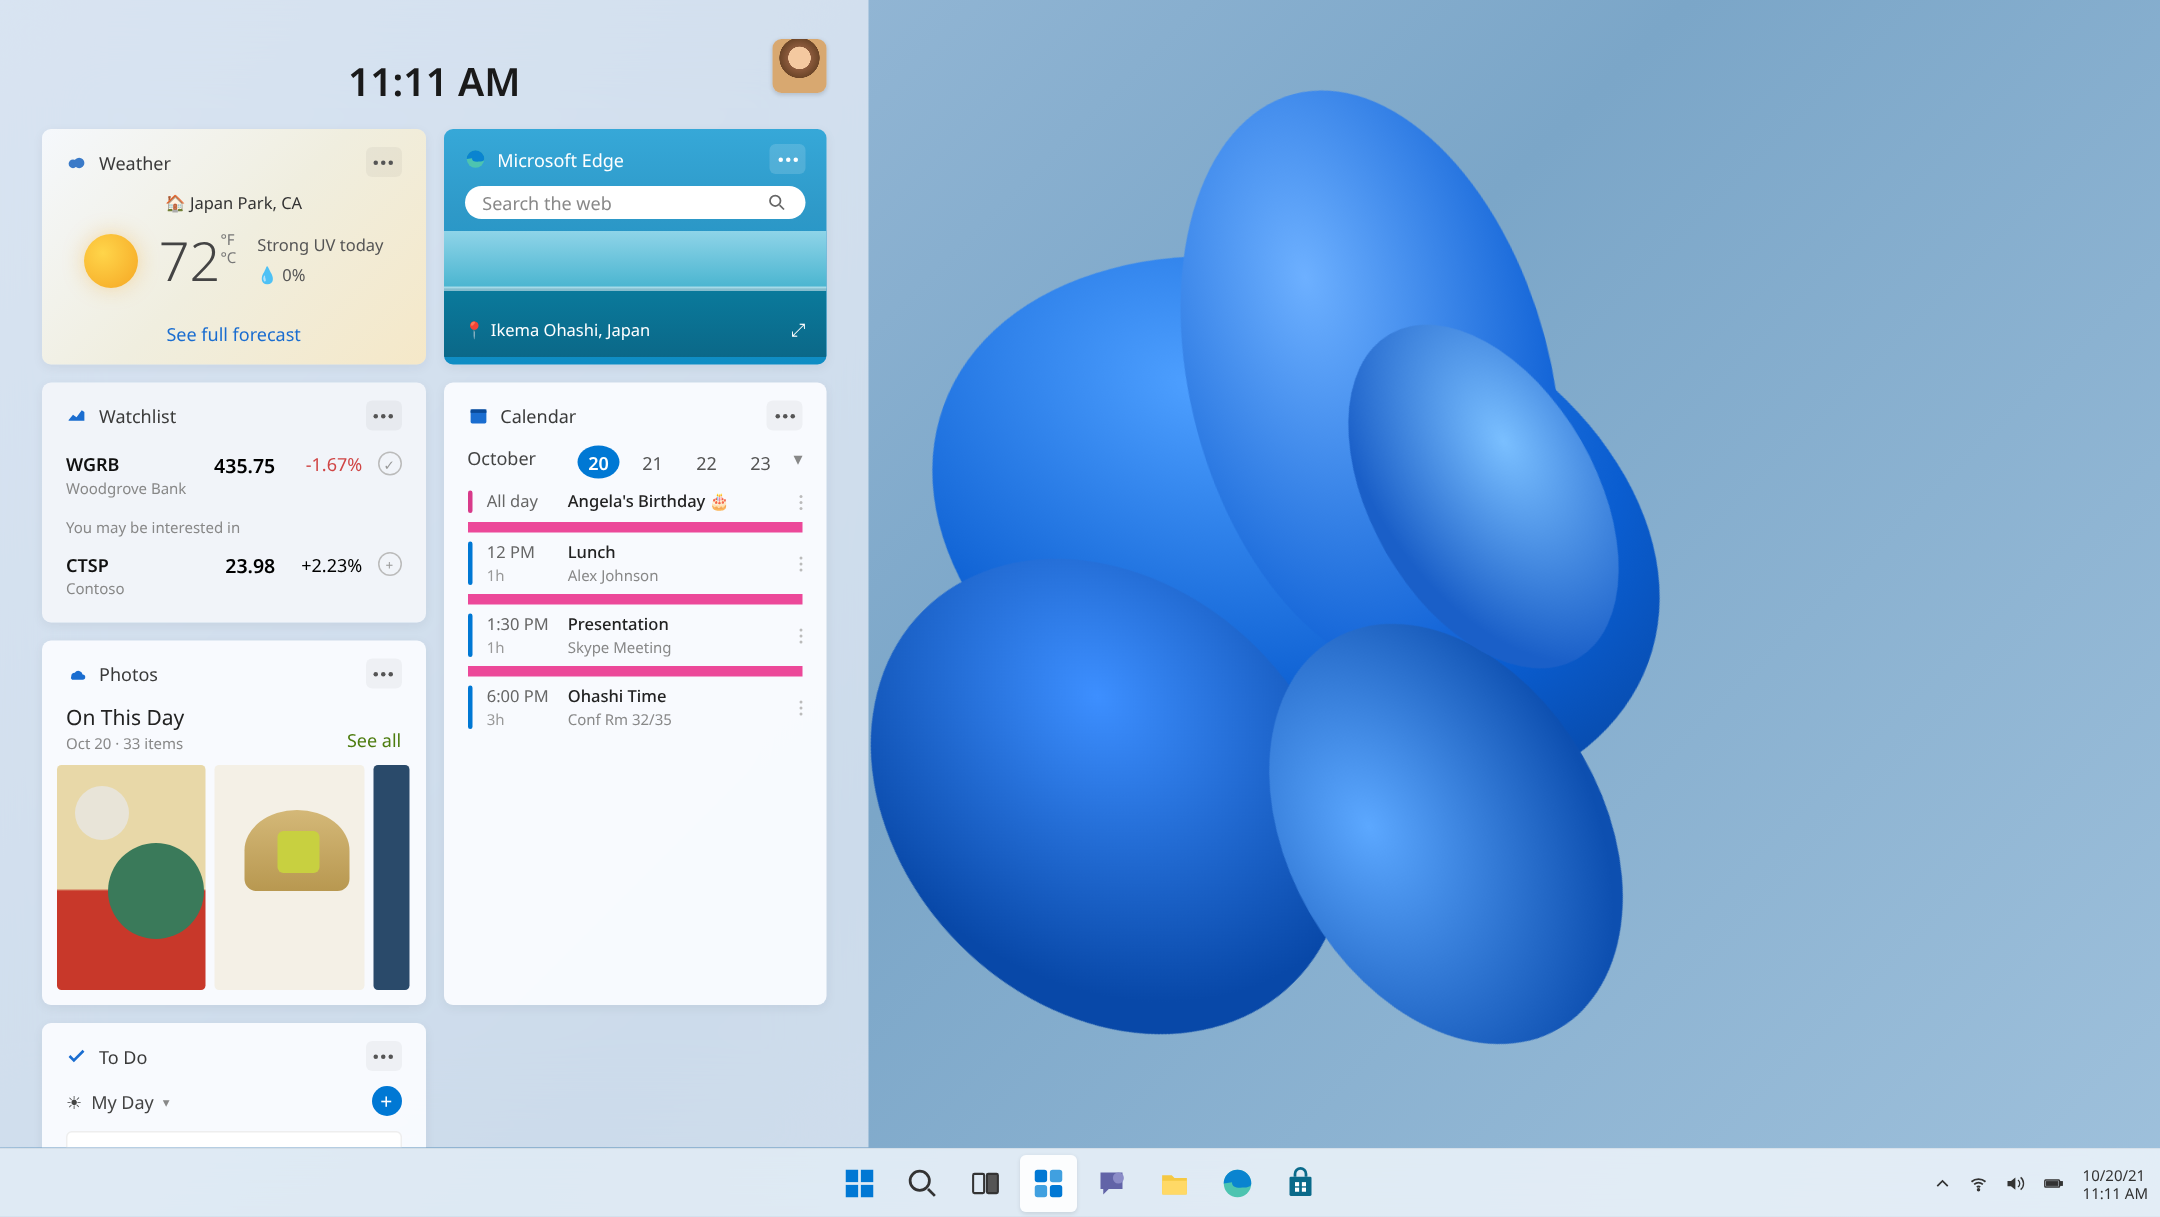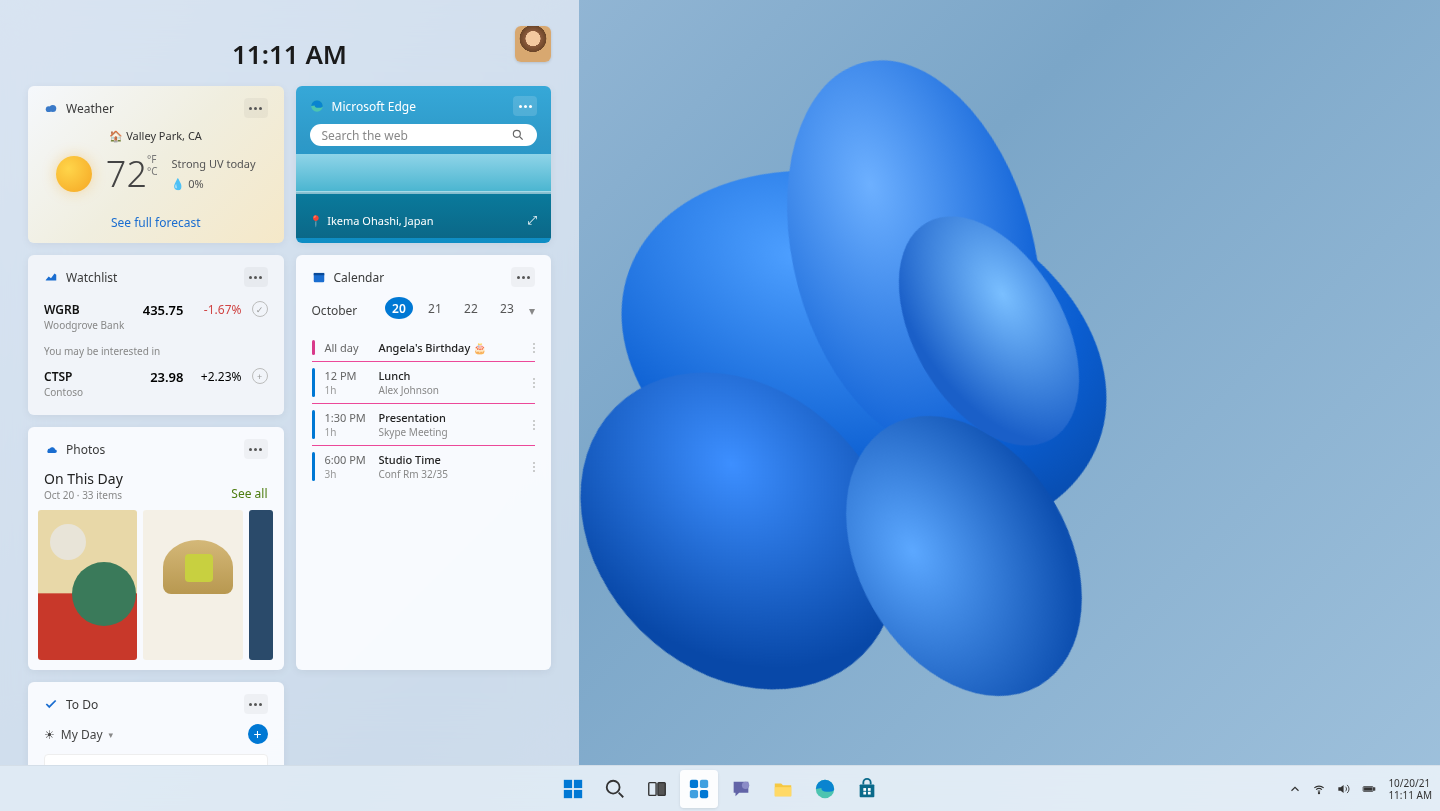--- a/index.html
+++ b/index.html
@@ -53,26 +53,26 @@
 .stock .sym{font-size:12px;color:#111;font-weight:600}
 .stock .sub{font-size:10px;color:#888}
 .stock .col1{flex:1}
 .stock .price{font-size:13px;font-weight:600;width:48px;text-align:right}
 .stock .delta{font-size:12px;width:48px;text-align:right}
 .delta.neg{color:#d04545}.delta.pos{color:#000000}
 .stock .pin{width:16px;height:16px;border-radius:50%;border:1px solid #bbb;display:flex;align-items:center;justify-content:center;font-size:9px;color:#999}
 .suggest{font-size:10px;color:#888;margin:8px 0 6px}
 
 
-.cal-days{display:flex;align-items:flex-end;gap:8px;font-size:12px;color:#555;margin-bottom:15px}
+.cal-days{display:flex;align-items:flex-start;gap:8px;font-size:12px;color:#555;margin-bottom:2px}
 .cal-days .month{flex:1;font-size:12px;color:#444}
 .cal-days .d{width:28px;height:22px;border-radius:50%;display:flex;align-items:center;justify-content:center;cursor:pointer}
 .cal-days .d.active{background:#0078d4;color:#fff;font-weight:600}
 .cal-days .chev{color:#888;cursor:pointer}
-.event{display:flex;gap:10px;padding:6px 0;font-size:11px;border-top:1px solid #ec4899}
+.event{display:flex;gap:10px;padding:6px 0;font-size:11px;border-top:7px solid #ec4899}
 .event:first-of-type{border-top:none}
 .event .bar{width:3px;border-radius:2px;align-self:stretch}
 .event .time{width:44px;color:#666}
 .event .time .dur{color:#999;font-size:10px}
 .event .info .title{font-weight:500;color:#222}
 .event .info .meta{color:#888;font-size:10px}
 .event .dots{margin-left:auto;display:flex;flex-direction:column;gap:2px;justify-content:center}
 .event .dots span{width:2px;height:2px;background:#bbb;border-radius:50%}
 
 
@@ -131,21 +131,21 @@
             <circle cx="8" cy="14" r="5"></circle>
             <circle cx="15" cy="13" r="6"></circle>
           </svg>
         <span class="title">Weather</span>
         <div class="more-btn">
             <span></span>
             <span></span>
             <span></span>
           </div>
       </div>
-      <div class="weather-loc">🏠 <span>Valley Park, CA</span></div>
+      <div class="weather-loc">🏠 <span>Japan Park, CA</span></div>
       <div class="weather-main">
         <div class="sun"></div>
         <div><span class="temp">72</span><span class="temp-unit">
               <span>°F</span>
               <span>°C</span>
             </span></div>
         <div class="weather-side">
           <div>Strong UV today</div>
           <div>💧 <span>0%</span></div>
         </div>
@@ -271,21 +271,21 @@
             <div class="dots">
               <span></span>
               <span></span>
               <span></span>
             </div>
           </div>
           <div class="event">
             <div class="bar" style="background:#0078d4"></div>
             <div class="time">6:00 PM<div class="dur">3h</div></div>
             <div class="info">
-              <div class="title">Studio Time</div>
+              <div class="title">Ohashi Time</div>
               <div class="meta">Conf Rm 32/35</div>
             </div>
             <div class="dots">
               <span></span>
               <span></span>
               <span></span>
             </div>
           </div>
         </div>
     </div>

